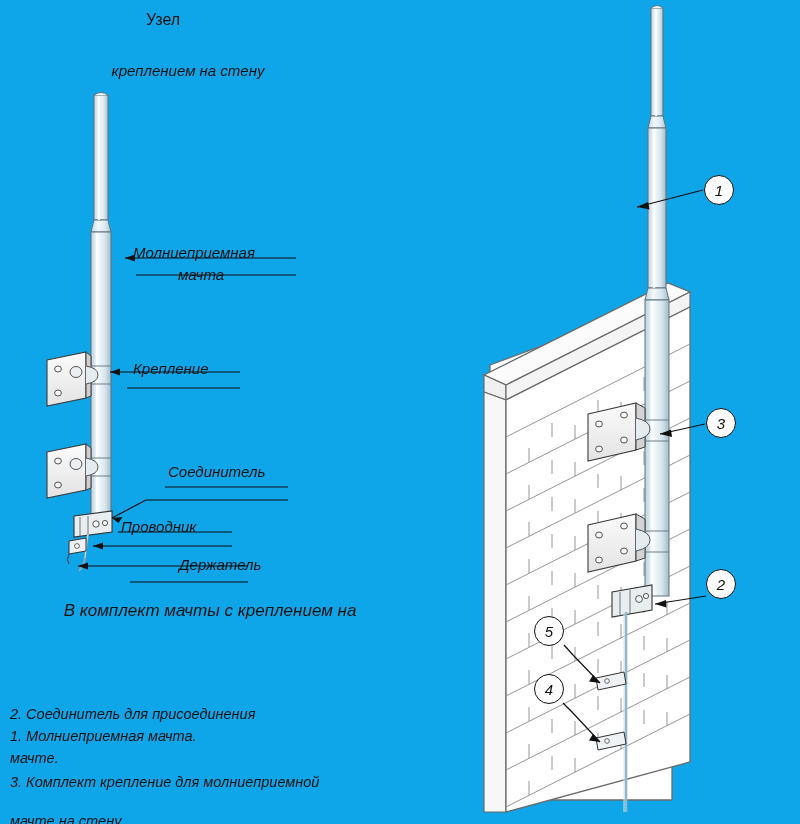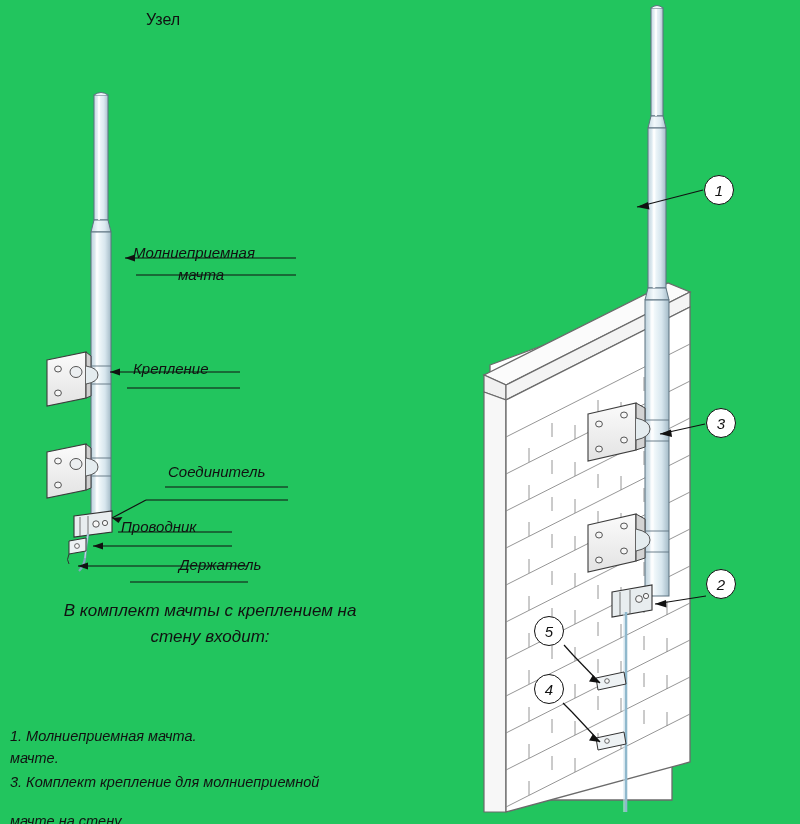--- a/index.html
+++ b/index.html
@@ -4,21 +4,21 @@
 <style>
   html, body {
     margin: 0;
     padding: 0;
     background: #ffffff;
   }
   #page {
     position: relative;
     width: 800px;
     height: 824px;
-    background: #22c55e;
+    background: #0ea5e9;
     overflow: hidden;
     font-family: "Liberation Sans", sans-serif;
     color: #1a1a1a;
   }
   .txt {
     position: absolute;
     font-family: "Liberation Sans", sans-serif;
     font-style: italic;
     color: #111111;
     white-space: pre;
@@ -342,36 +342,37 @@
       <line x1="573" y1="655" x2="564" y2="645"></line>
 
       <line x1="600" y1="742" x2="572" y2="712"></line>
       <path d="M600 742 l-11 -1.5 l4 -6.5 Z" fill="#111" stroke="none"></path>
       <line x1="572" y1="712" x2="563" y2="703"></line>
     </g>
   </svg>
 
   <div class="txt title-main" style="left:146px; top:10px;">Узел</div>
 
+  <div class="txt subtitle" style="left:58px; top:62px; width:260px; text-align:center;">креплением на стену</div>
 
   <div class="txt callout" style="left:133px; top:244px;">Молниеприемная</div>
   <div class="txt callout" style="left:178px; top:266px;">мачта</div>
 
   <div class="txt callout" style="left:133px; top:360px;">Крепление</div>
 
   <div class="txt callout" style="left:168px; top:463px;">Соединитель</div>
 
   <div class="txt callout" style="left:121px; top:518px;">Проводник</div>
 
   <div class="txt callout" style="left:133px; top:556px;margin-left:46px;">Держатель</div>
 
   <div class="txt kit-title" style="left:10px; top:600px; width:400px;">В комплект мачты с креплением на</div>
-  <div class="txt kit-title" style="left:10px; top:626px; width:400px;">стену входит:</div>
 
   <div class="txt kit-item" style="left:10px; top:680px;margin-top:47px;">1. Молниеприемная мачта.</div>
+  <div class="txt kit-item" style="left:10px; top:705px;">2. Соединитель для присоединения</div>
   <div class="txt kit-item" style="left:10px; top:749px;">мачте.</div>
   <div class="txt kit-item" style="left:10px; top:773px;">3. Комплект крепление для молниеприемной</div>
   <div class="txt kit-item" style="left:10px; top:795px;margin-top:17px;">мачте на стену.</div>
 
   <div class="balloon" style="left:704px; top:175px;">1</div>
   <div class="balloon" style="left:706px; top:569px;">2</div>
   <div class="balloon" style="left:706px; top:408px;">3</div>
   <div class="balloon" style="left:534px; top:674px;">4</div>
   <div class="balloon" style="left:534px; top:616px;">5</div>
 

